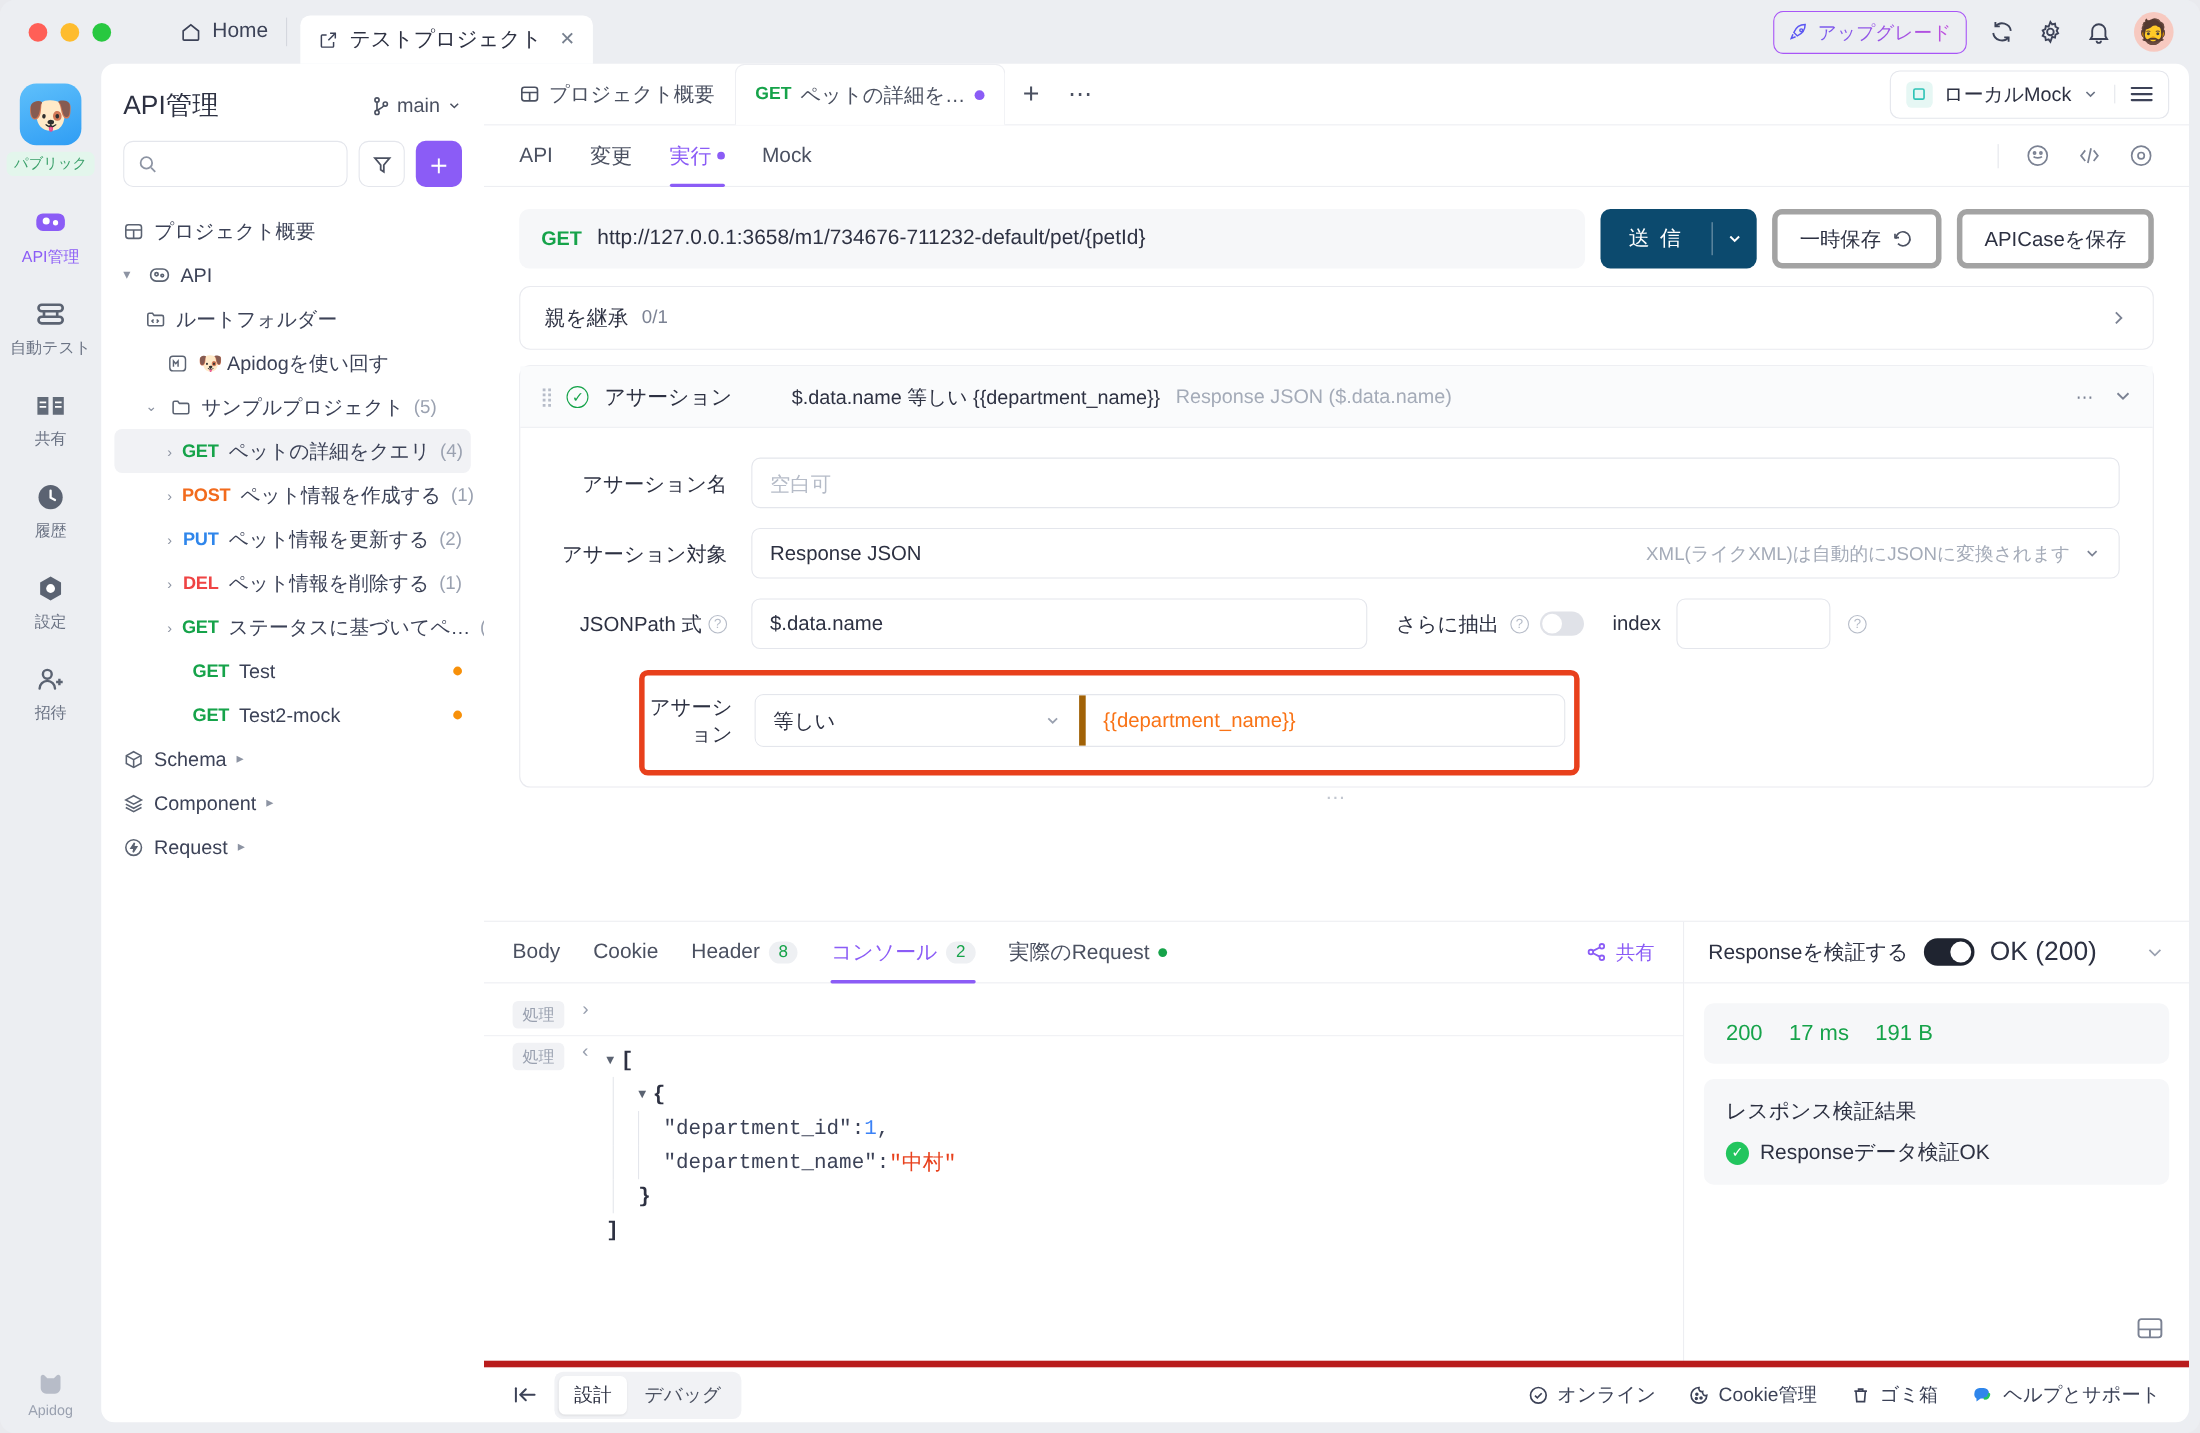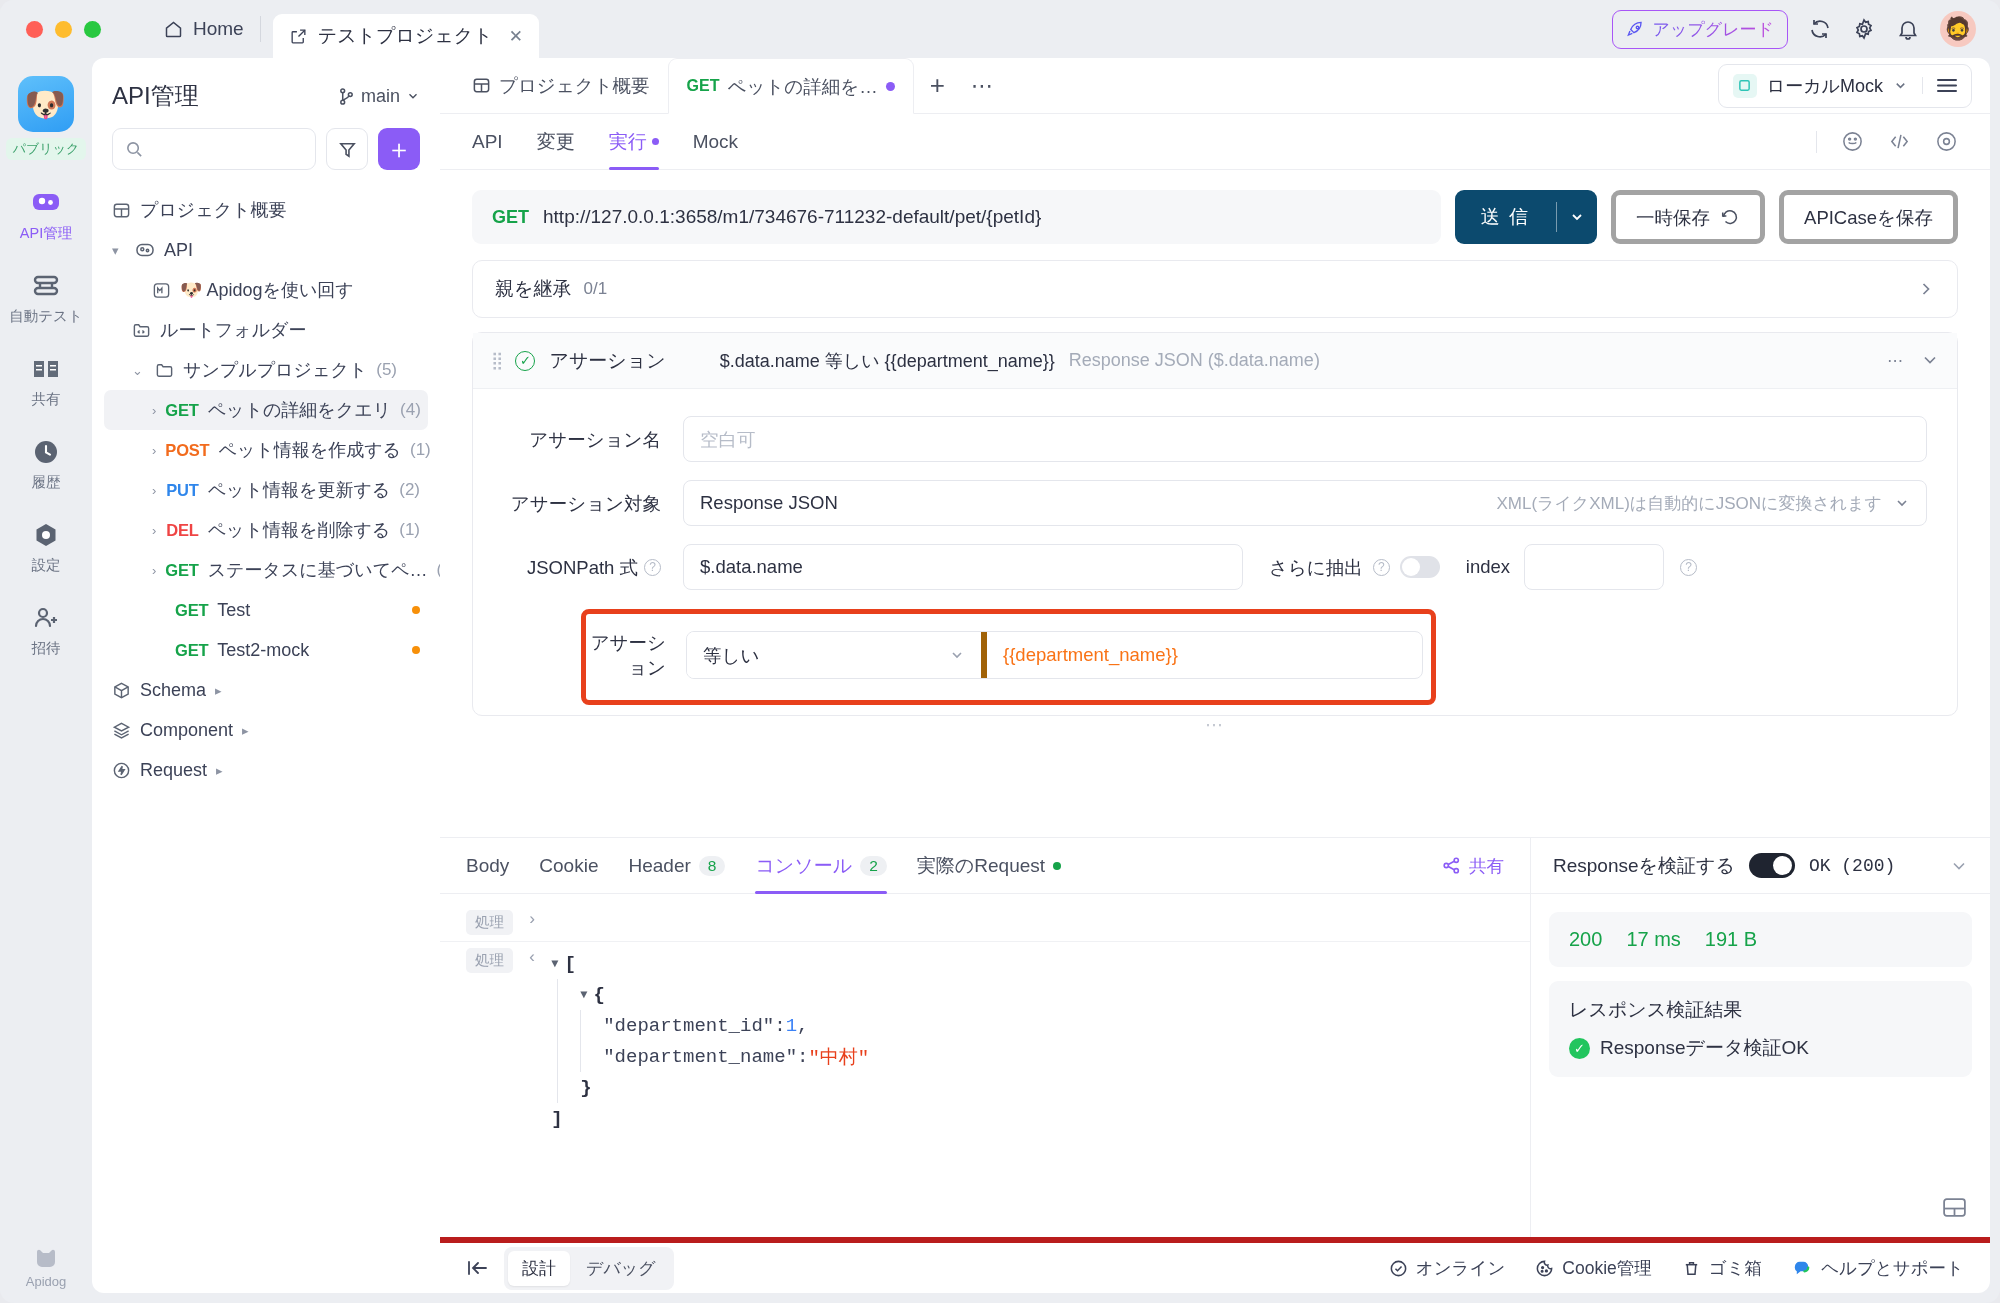--- a/index.html
+++ b/index.html
@@ -232,21 +232,21 @@
   .j-key { color:#3c4257; }
   .j-num { color:#3b82f6; }
   .j-str { color:#e8401c; }
   .j-brace { font-weight:700; color:#2d3142; }
 
   .br { width:460px; border-left:1px solid #edeef2; display:flex; flex-direction:column; }
   .br-head { display:flex; align-items:center; gap:14px; height:56px; padding:0 22px; border-bottom:1px solid #edeef2; }
   .br-title { font-size:19px; color:#2d3142; }
   .sw { width:46px; height:25px; border-radius:13px; background:#1f2430; position:relative; }
   .sw::after { content:""; position:absolute; width:19px; height:19px; border-radius:50%; background:#fff; top:3px; right:3px; }
-  .br-ok { font-size:18px; color:#2d3142;font-family:Liberation Mono, monospace; }
+  .br-ok { font-size:24px; color:#2d3142; }
   .br-cv { margin-left:auto; color:#9aa1b0; }
   .br-body { padding:18px; display:flex; flex-direction:column; gap:14px; }
   .stat-card { background:#f6f7f9; border-radius:9px; padding:16px 20px; display:flex; gap:24px; font-size:20px; color:#16a34a; }
   .res-card { background:#f6f7f9; border-radius:9px; padding:16px 20px; display:flex; flex-direction:column; gap:12px; }
   .res-title { font-size:19px; color:#2d3142; }
   .res-ok { display:flex; align-items:center; gap:10px; font-size:19px; color:#2d3142; }
   .ok-circ { width:21px; height:21px; border-radius:50%; background:#22c55e; color:#fff; font-size:13px; display:flex; align-items:center; justify-content:center; }
   .br-bottom { margin-top:auto; display:flex; justify-content:flex-end; padding:16px 22px; color:#7b8293; }
 
   
@@ -466,37 +466,37 @@
           <span class="t-caret">▾</span>
           <span>
             <svg width="20" height="20" viewBox="0 0 20 20" fill="none" stroke="#5b6372" stroke-width="1.5">
               <rect x="2" y="4.5" width="16" height="11" rx="5"></rect>
               <circle cx="7.3" cy="9.3" r="1.5"></circle>
               <circle cx="12.5" cy="10.5" r="1.2"></circle>
             </svg>
           </span>
           <span>API</span>
         </div>
+        <div class="t-row" style="padding-left: 28px;">
+          <span>
+            <svg width="19" height="19" viewBox="0 0 20 20" fill="none" stroke="#5b6372" stroke-width="1.5">
+              <path d="M2.5 5.5A1.5 1.5 0 0 1 4 4h3l1.5 2H16a1.5 1.5 0 0 1 1.5 1.5v7A1.5 1.5 0 0 1 16 16H4a1.5 1.5 0 0 1-1.5-1.5z"></path>
+              <path d="M11 10l1.5 1.5L11 13M8 10l-1.5 1.5L8 13"></path>
+            </svg>
+          </span>
+          <span>ルートフォルダー</span>
+        </div>
         <div class="t-row" style="padding-left: 48px;">
           <span>
             <svg width="19" height="19" viewBox="0 0 20 20" fill="none" stroke="#5b6372" stroke-width="1.4">
               <rect x="2.5" y="3" width="15" height="14" rx="3"></rect>
               <path d="M6 13V7.5l2.2 2.6L10.4 7.5V13"></path>
             </svg>
           </span>
           <span>🐶 Apidogを使い回す</span>
-        </div>
-        <div class="t-row" style="padding-left: 28px;">
-          <span>
-            <svg width="19" height="19" viewBox="0 0 20 20" fill="none" stroke="#5b6372" stroke-width="1.5">
-              <path d="M2.5 5.5A1.5 1.5 0 0 1 4 4h3l1.5 2H16a1.5 1.5 0 0 1 1.5 1.5v7A1.5 1.5 0 0 1 16 16H4a1.5 1.5 0 0 1-1.5-1.5z"></path>
-              <path d="M11 10l1.5 1.5L11 13M8 10l-1.5 1.5L8 13"></path>
-            </svg>
-          </span>
-          <span>ルートフォルダー</span>
         </div>
         <div class="t-row" style="padding-left: 28px;">
           <span class="t-caret">⌄</span>
           <span>
             <svg width="19" height="19" viewBox="0 0 20 20" fill="none" stroke="#5b6372" stroke-width="1.5">
               <path d="M2.5 5.5A1.5 1.5 0 0 1 4 4h3l1.5 2H16a1.5 1.5 0 0 1 1.5 1.5v7A1.5 1.5 0 0 1 16 16H4a1.5 1.5 0 0 1-1.5-1.5z"></path>
             </svg>
           </span>
           <span>サンプルプロジェクト</span>
           <span class="cnt">(5)</span>

